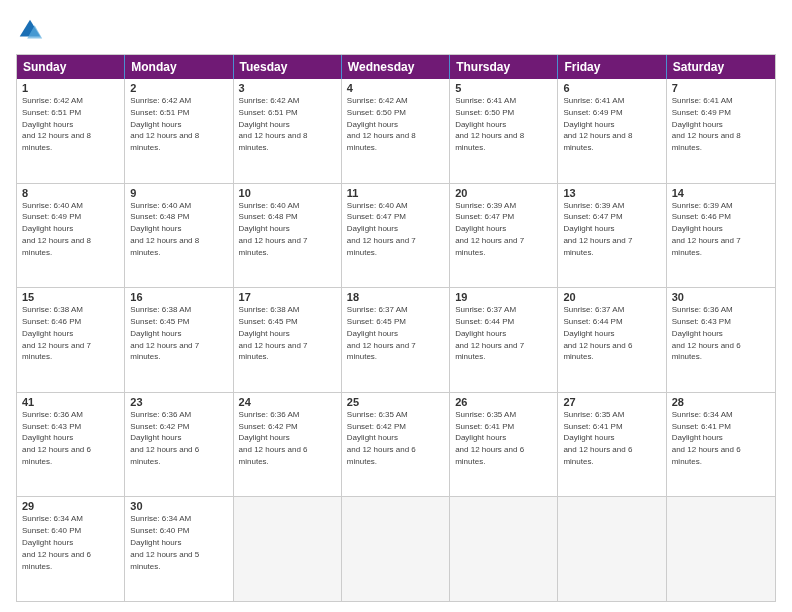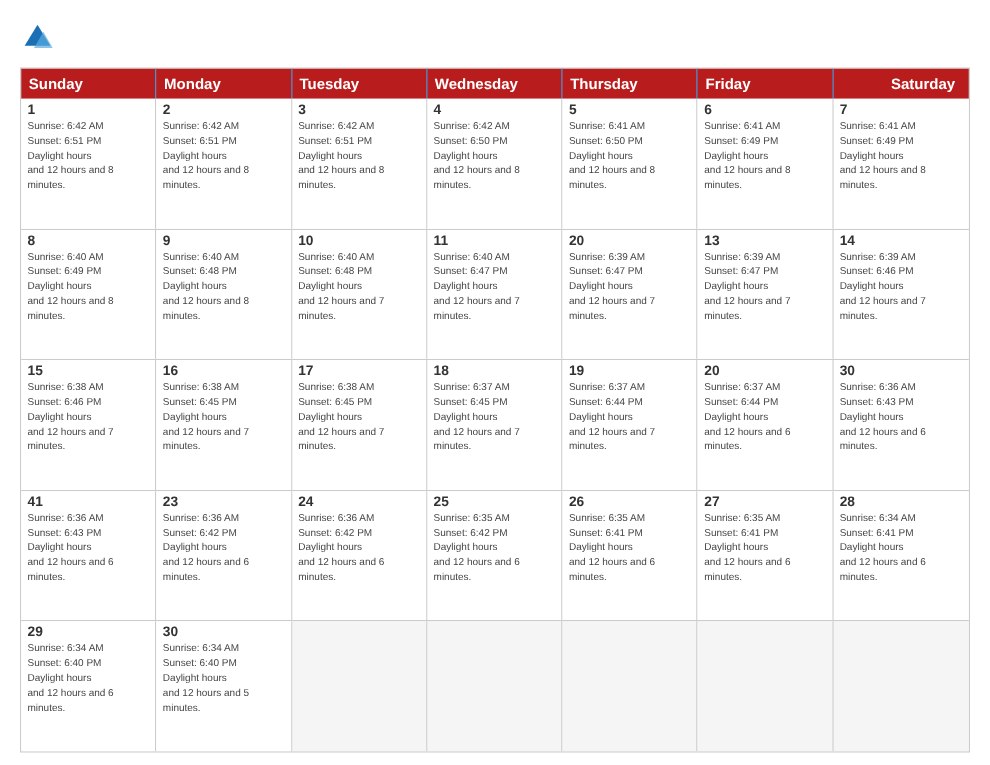--- a/index.html
+++ b/index.html
@@ -62,30 +62,30 @@
     }
     .calendar {
       flex: 1;
       display: flex;
       flex-direction: column;
       border: 1px solid #ccc;
     }
     .cal-header-row {
       display: grid;
       grid-template-columns: repeat(7, 1fr);
-      background: #b91c1c;
+      background: #701a75;
     }
     .cal-header-cell {
       color: #fff;
       font-size: 12px;
       font-weight: bold;
       padding: 5px 6px;
       border-right: 1px solid #4a8fd0;
     }
-    .cal-header-cell:last-child { border-right: none; margin-left: 40px; }
+    .cal-header-cell:last-child { border-right: none; }
     .cal-body {
       flex: 1;
       display: flex;
       flex-direction: column;
     }
     .cal-row {
       display: grid;
       grid-template-columns: repeat(7, 1fr);
       flex: 1;
       border-bottom: 1px solid #ccc;

